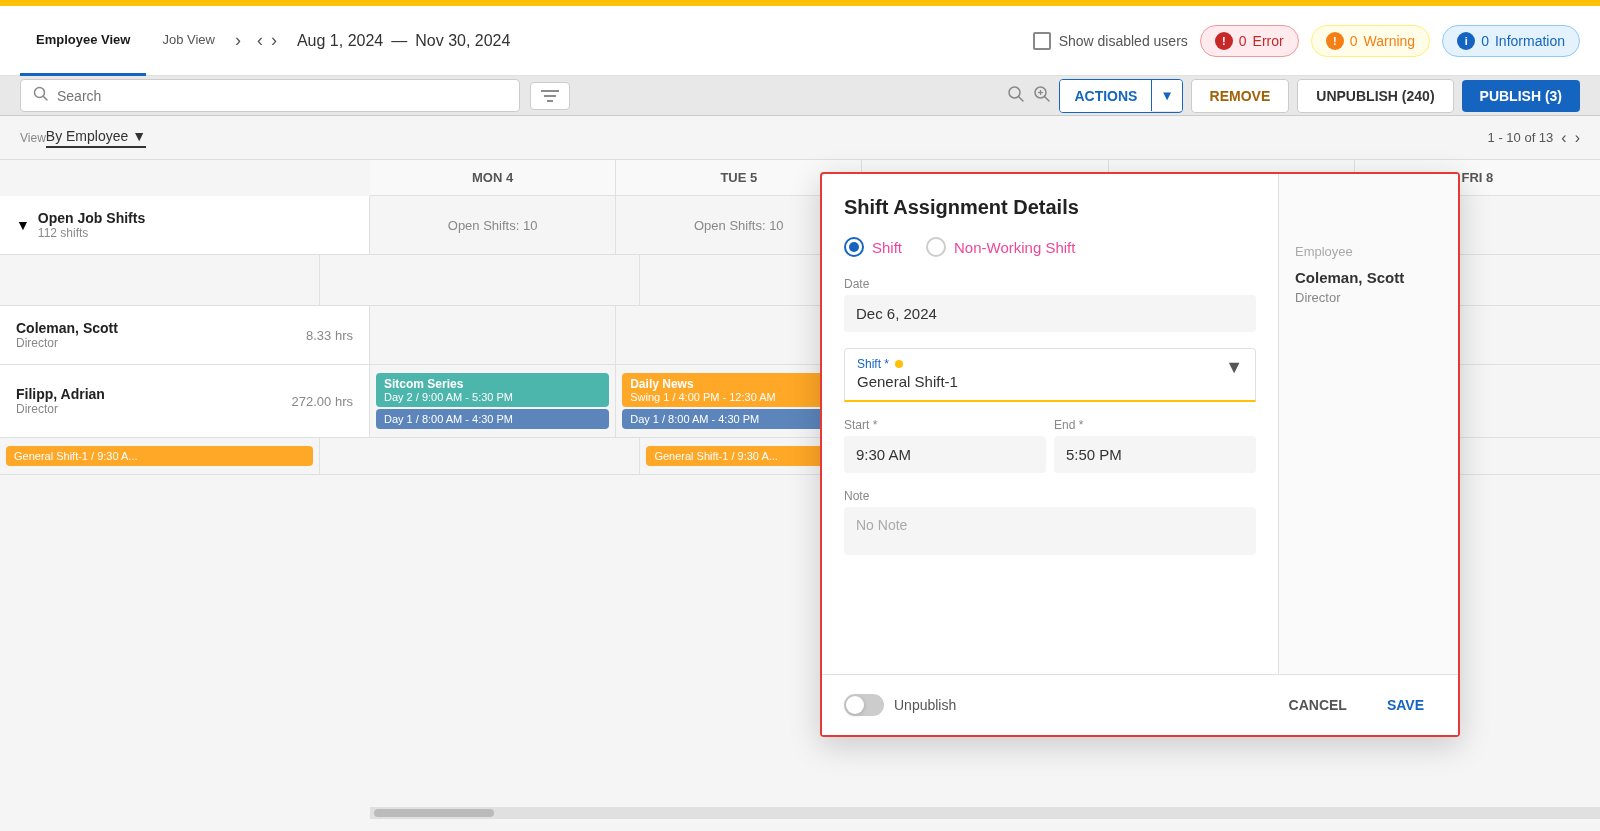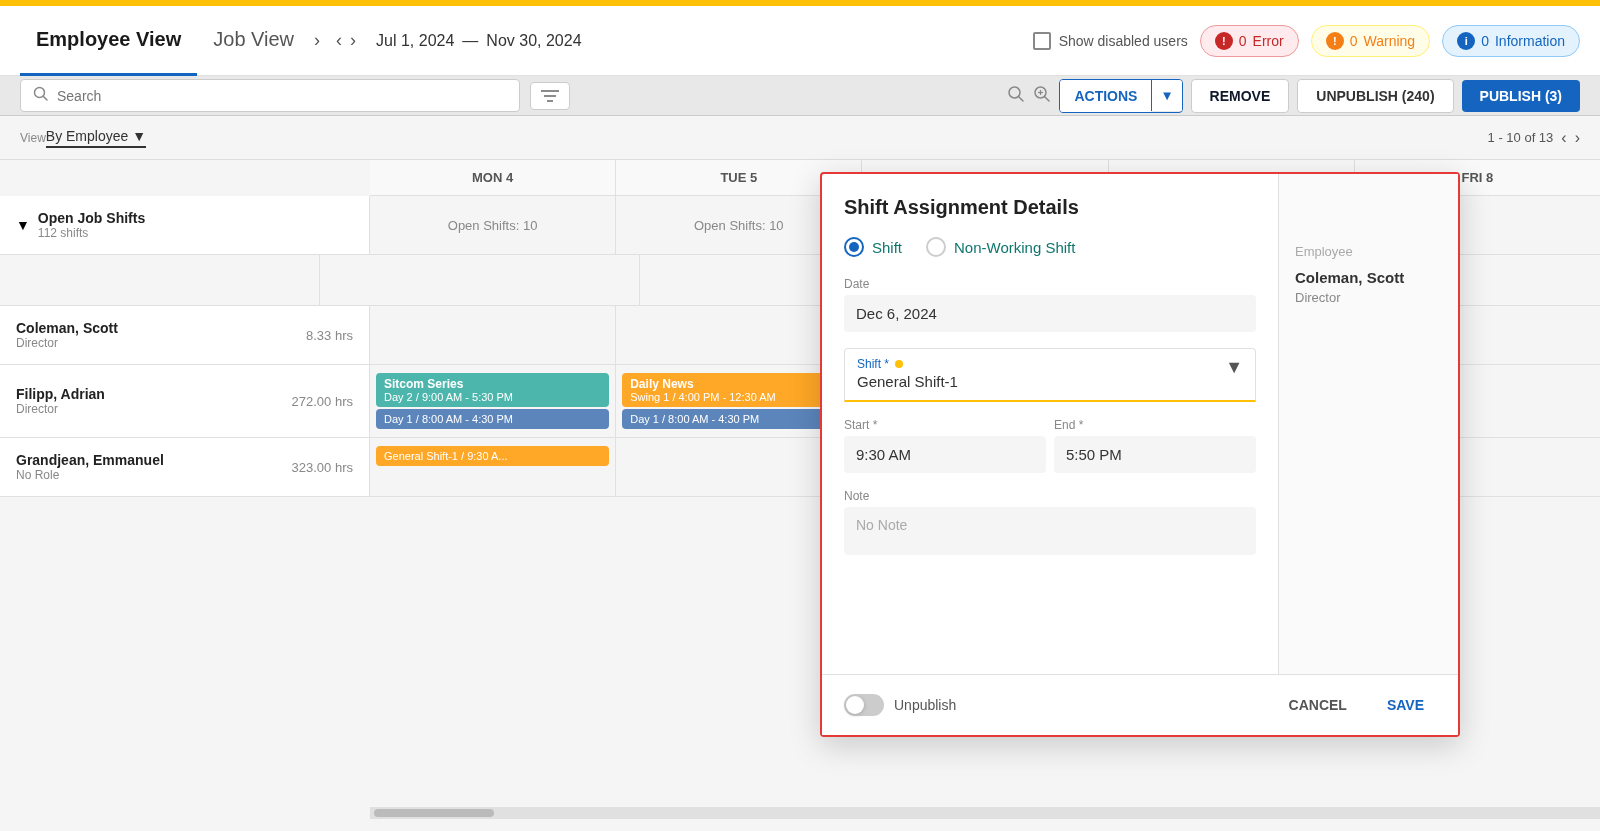--- a/index.html
+++ b/index.html
@@ -3,21 +3,21 @@
   <meta charset="utf-8">
   <style>
     * { box-sizing: border-box; margin: 0; padding: 0; }
     body { font-family: 'Segoe UI', Arial, sans-serif; font-size: 14px; background: #f5f5f5; overflow: hidden; }
 
     
     .top-bar { height: 6px; background: #FFC107; width: 100%; }
 
     
     .header { background: #fff; border-bottom: 1px solid #e0e0e0; padding: 0 20px; height: 70px; display: flex; align-items: center; gap: 0; }
-    .tab-item { padding: 0 16px; height: 70px; display: flex; align-items: center; cursor: pointer; font-size: 20px; font-weight: 500; color: #555; border-bottom: 3px solid transparent; }
+    .tab-item { padding: 0 16px; height: 70px; display: flex; align-items: center; cursor: pointer; font-size: 13px; font-weight: 500; color: #555; border-bottom: 3px solid transparent; }
     .tab-item.active { color: #1a1a1a; border-bottom: 3px solid #1565C0; font-weight: 700; }
     .nav-arrow { cursor: pointer; color: #555; font-size: 18px; padding: 4px; }
     .date-range { display: flex; align-items: center; gap: 8px; font-size: 16px; color: #333; padding: 0 16px; }
     .header-right { margin-left: auto; display: flex; align-items: center; gap: 12px; }
     .show-disabled { display: flex; align-items: center; gap: 8px; font-size: 14px; color: #555; }
     .checkbox-box { width: 18px; height: 18px; border: 2px solid #888; border-radius: 2px; display: inline-block; cursor: pointer; }
     .badge-btn { display: flex; align-items: center; gap: 6px; padding: 6px 14px; border-radius: 20px; font-size: 14px; font-weight: 500; cursor: pointer; border: none; }
     .badge-error { background: #FFEBEE; color: #c62828; border: 1px solid #ef9a9a; }
     .badge-warning { background: #FFFDE7; color: #f57f17; border: 1px solid #fff176; }
     .badge-info { background: #E3F2FD; color: #1565C0; border: 1px solid #90CAF9; }
@@ -29,21 +29,21 @@
     
     .toolbar { background: #e8e8e8; padding: 8px 20px; display: flex; align-items: center; gap: 10px; height: 40px; border-bottom: 1px solid #ccc; }
     .search-box { display: flex; align-items: center; gap: 8px; background: #fff; border: 1px solid #ccc; border-radius: 4px; padding: 6px 12px; flex: 1; max-width: 500px; }
     .search-icon-svg { color: #888; }
     .search-input { border: none; outline: none; font-size: 14px; color: #333; background: transparent; width: 100%; }
     .filter-btn { background: #fff; border: 1px solid #ccc; border-radius: 4px; padding: 6px 10px; cursor: pointer; color: #555; display: flex; align-items: center; }
     .toolbar-right { margin-left: auto; display: flex; align-items: center; gap: 8px; }
     .action-btn-group { display: flex; align-items: center; border: 1px solid #1565C0; border-radius: 4px; overflow: hidden; }
     .actions-btn { background: #fff; color: #1565C0; border: none; padding: 8px 14px; font-size: 14px; font-weight: 600; cursor: pointer; }
     .actions-dropdown { background: #fff; color: #1565C0; border: none; border-left: 1px solid #1565C0; padding: 8px 8px; cursor: pointer; }
-    .remove-btn { background: #fff; border: 1px solid #ccc; border-radius: 4px; padding: 8px 18px; font-size: 14px; font-weight: 600; cursor: pointer; color: #0f172a; }
+    .remove-btn { background: #fff; border: 1px solid #ccc; border-radius: 4px; padding: 8px 18px; font-size: 14px; font-weight: 600; cursor: pointer; color: #a16207; }
     .unpublish-btn { background: #fff; border: 1px solid #ccc; border-radius: 4px; padding: 8px 18px; font-size: 14px; font-weight: 600; cursor: pointer; color: #333; }
     .publish-btn { background: #1565C0; color: #fff; border: none; border-radius: 4px; padding: 8px 18px; font-size: 14px; font-weight: 600; cursor: pointer; }
 
     
     .view-row { background: #f5f5f5; padding: 6px 20px; display: flex; align-items: center; border-bottom: 1px solid #ddd; height: 44px; }
     .view-label { font-size: 12px; color: #888; }
     .view-select { display: flex; align-items: center; gap: 4px; font-size: 14px; color: #333; font-weight: 500; border-bottom: 2px solid #333; padding-bottom: 2px; cursor: pointer; }
     .pagination { margin-left: auto; display: flex; align-items: center; gap: 8px; font-size: 13px; color: #555; }
     .page-arrow { cursor: pointer; color: #555; font-size: 16px; }
 
@@ -56,21 +56,21 @@
     .shift-chip { border-radius: 4px; padding: 4px 8px; margin: 2px 0; font-size: 11px; cursor: pointer; }
     .shift-chip.teal { background: #4DB6AC; color: #fff; }
     .shift-chip.orange { background: #FFA726; color: #fff; }
     .shift-chip.blue { background: #5C85BB; color: #fff; }
     .shift-chip.personal { background: #5C85BB; color: #fff; display: flex; align-items: center; gap: 4px; }
     .shift-chip .chip-title { font-weight: 600; font-size: 12px; }
     .shift-chip .chip-sub { font-size: 11px; }
 
     
     .radio-group { display: flex; align-items: center; gap: 24px; margin-bottom: 20px; }
-    .radio-item { display: flex; align-items: center; gap: 8px; cursor: pointer; font-size: 15px; color: #0f766e; }
+    .radio-item { display: flex; align-items: center; gap: 8px; cursor: pointer; font-size: 15px; color: #ec4899; }
     .radio-circle { width: 20px; height: 20px; border-radius: 50%; border: 2px solid #ccc; display: flex; align-items: center; justify-content: center; }
     .radio-circle.selected { border-color: #1565C0; }
     .radio-circle.selected::after { content: ''; width: 10px; height: 10px; border-radius: 50%; background: #1565C0; }
 
     
     .field-group { margin-bottom: 16px; }
     .field-label { font-size: 12px; color: #888; margin-bottom: 4px; }
     .field-value { font-size: 15px; color: #333; background: #f5f5f5; padding: 10px 12px; border-radius: 4px; }
     .field-row { display: flex; gap: 8px; justify-content: space-between; }
     .field-half { flex: 1; }
@@ -94,21 +94,21 @@
 
 <div class="top-bar"></div>
 
 <div class="header">
   <div class="tab-item active">Employee View</div>
   <div class="tab-item">Job View</div>
   <span class="nav-arrow">›</span>
   <span class="nav-arrow" style="padding-left:12px;">‹</span>
   <span class="nav-arrow">›</span>
   <div class="date-range">
-    <span>Jul 1, 2024</span>
+    <span>Aug 1, 2024</span>
     <span>—</span>
     <span>Nov 30, 2024</span>
   </div>
   <div class="header-right">
     <div class="show-disabled">
       <span class="checkbox-box"></span>
       <span>Show disabled users</span>
     </div>
     <button class="badge-btn badge-error">
       <span class="badge-icon">!</span>
@@ -279,27 +279,20 @@
             <div class="chip-sub">Day 1 / 8:00 AM - 4:30 PM</div>
           </div>
         </div>
         <div style="flex:1; border-right:1px solid #e0e0e0; padding:6px;"></div>
         <div style="flex:1; border-right:1px solid #e0e0e0; padding:6px;"></div>
         <div style="flex:1; padding:6px;"></div>
       </div>
     </div>
 
     <div style="display:flex; border-bottom:1px solid #e0e0e0;">
-      <div style="width:370px; min-width:370px; padding:14px 16px; background:#fff; border-right:1px solid #e0e0e0; display:flex; justify-content:space-between; align-items:center;">
-        <div>
-          <div style="font-size:14px; font-weight:700; color:#222;">Grandjean, Emmanuel</div>
-          <div style="font-size:12px; color:#888;">No Role</div>
-        </div>
-        <span style="font-size:13px; color:#888;">323.00 hrs</span>
-      </div>
       <div style="flex:1; display:flex;">
         <div style="flex:1; border-right:1px solid #e0e0e0; padding:6px;">
           <div class="shift-chip orange">
             <div class="chip-sub">General Shift-1 / 9:30 A...</div>
           </div>
         </div>
         <div style="flex:1; border-right:1px solid #e0e0e0; padding:6px;"></div>
         <div style="flex:1; border-right:1px solid #e0e0e0; padding:6px;">
           <div class="shift-chip orange">
             <div class="chip-sub">General Shift-1 / 9:30 A...</div>

